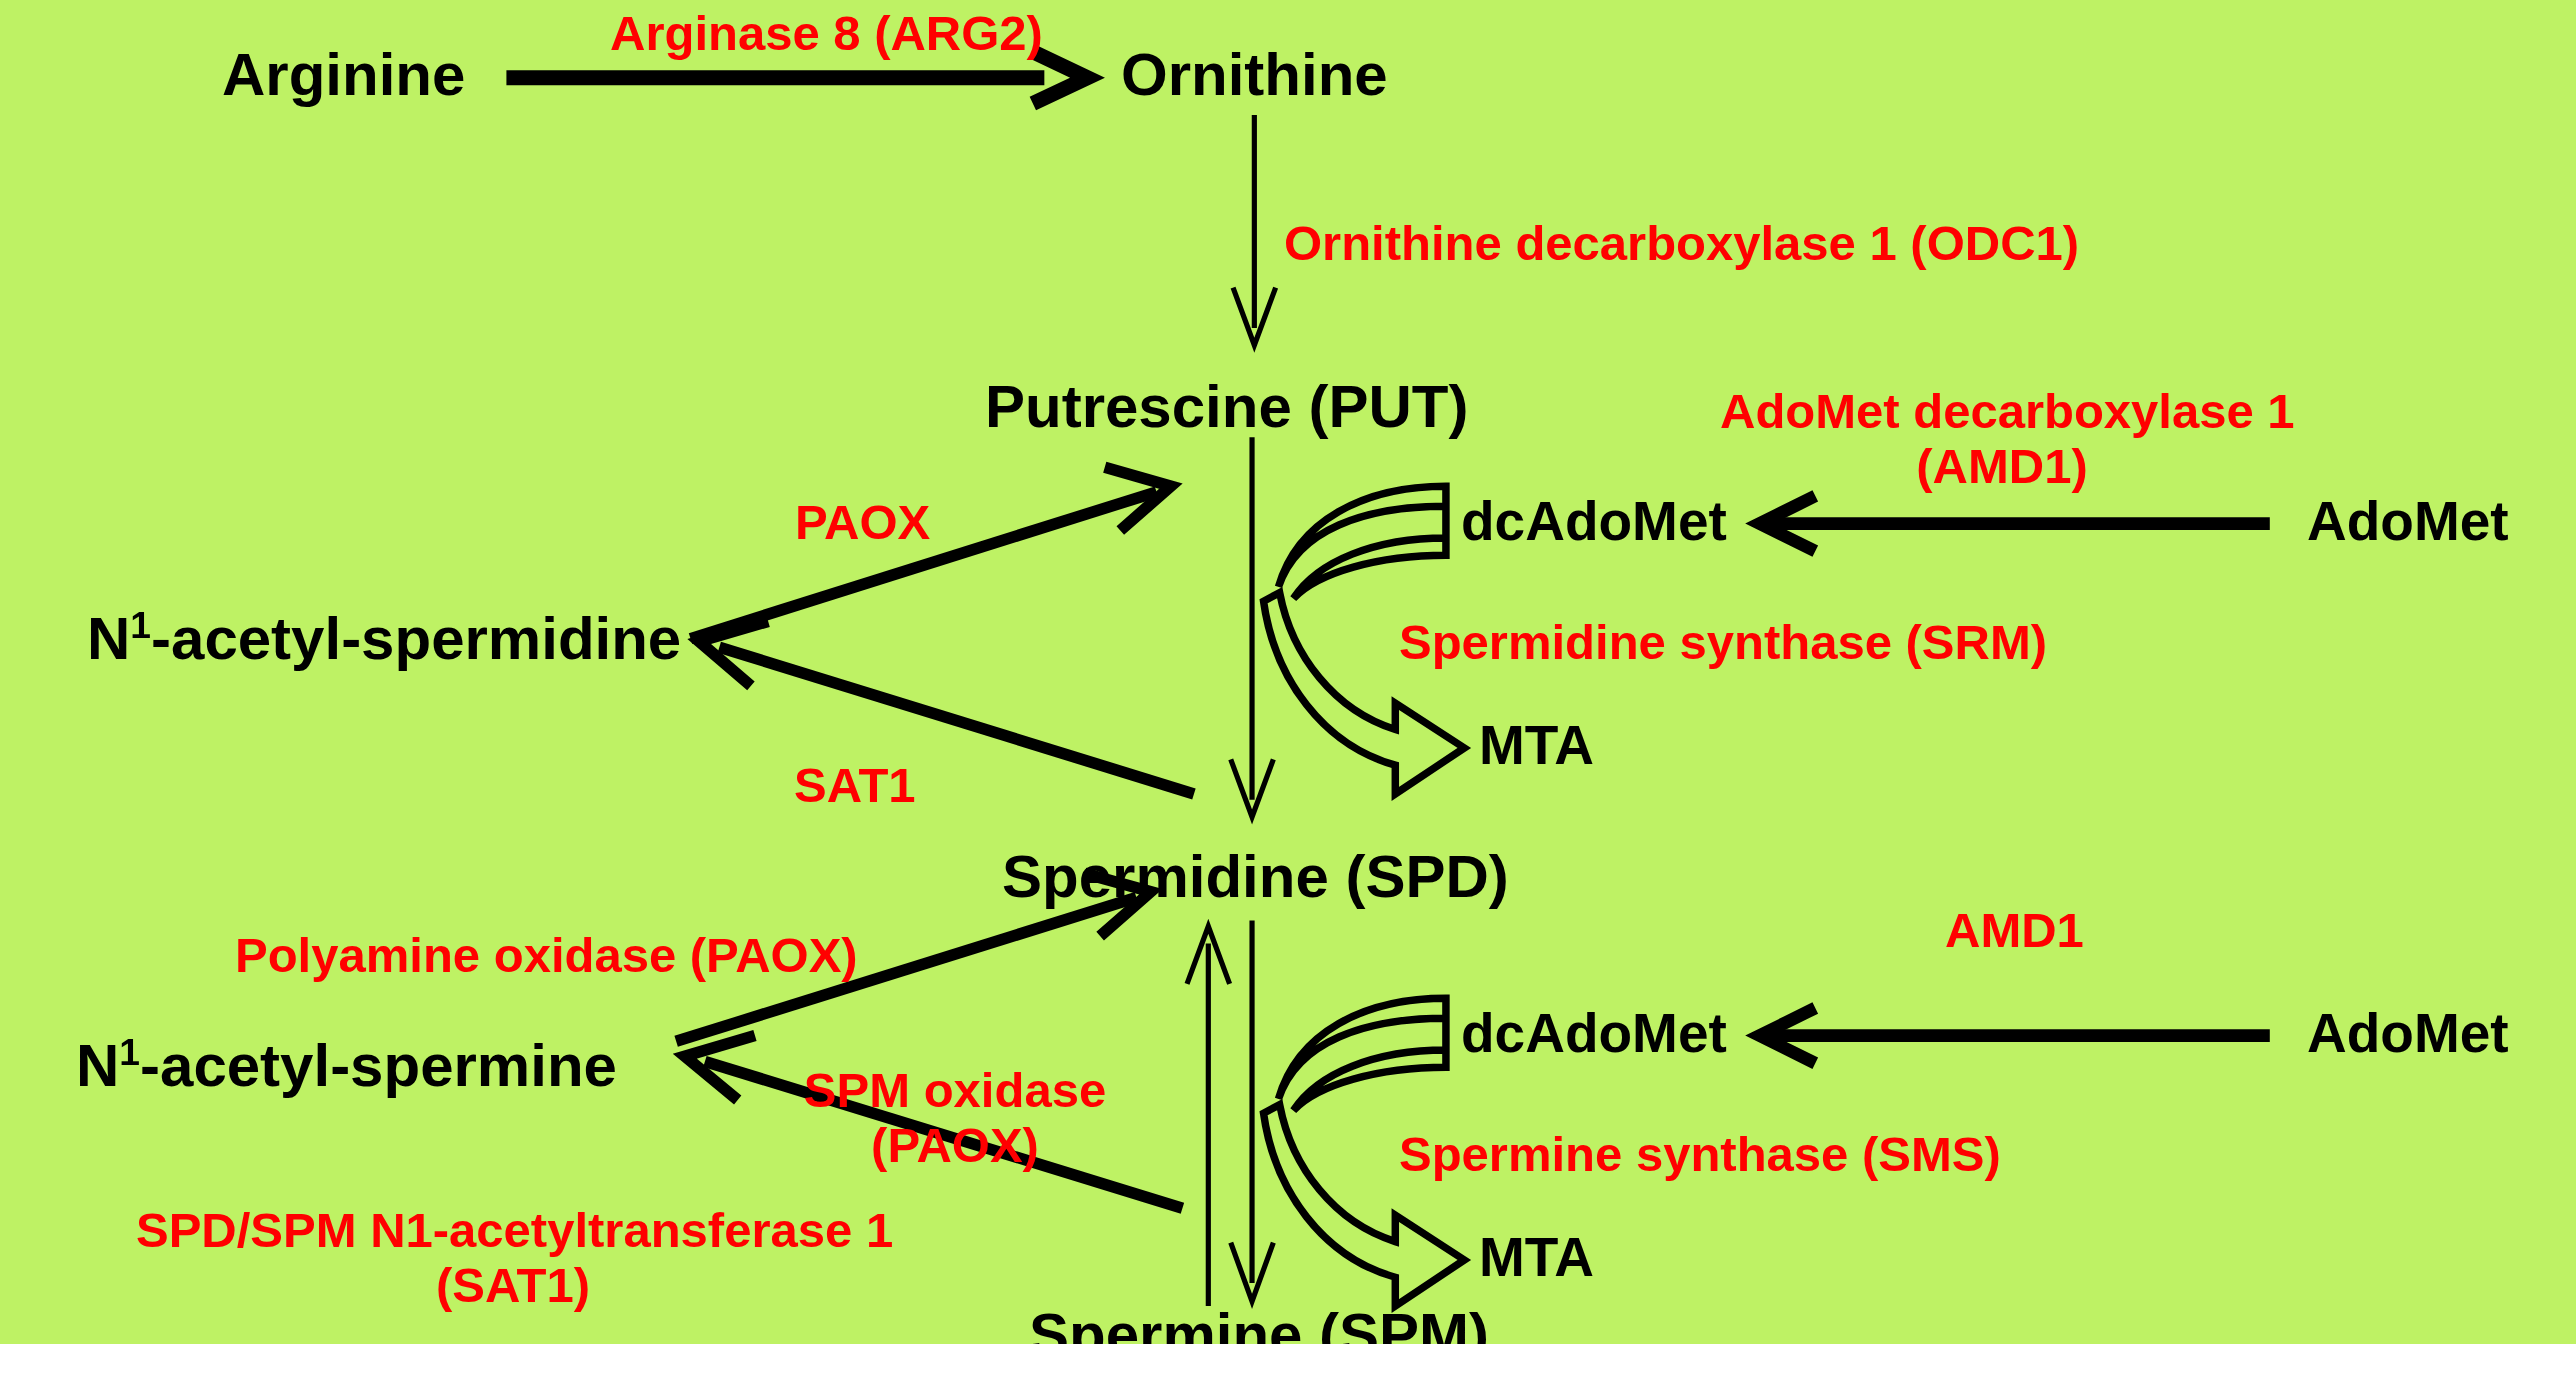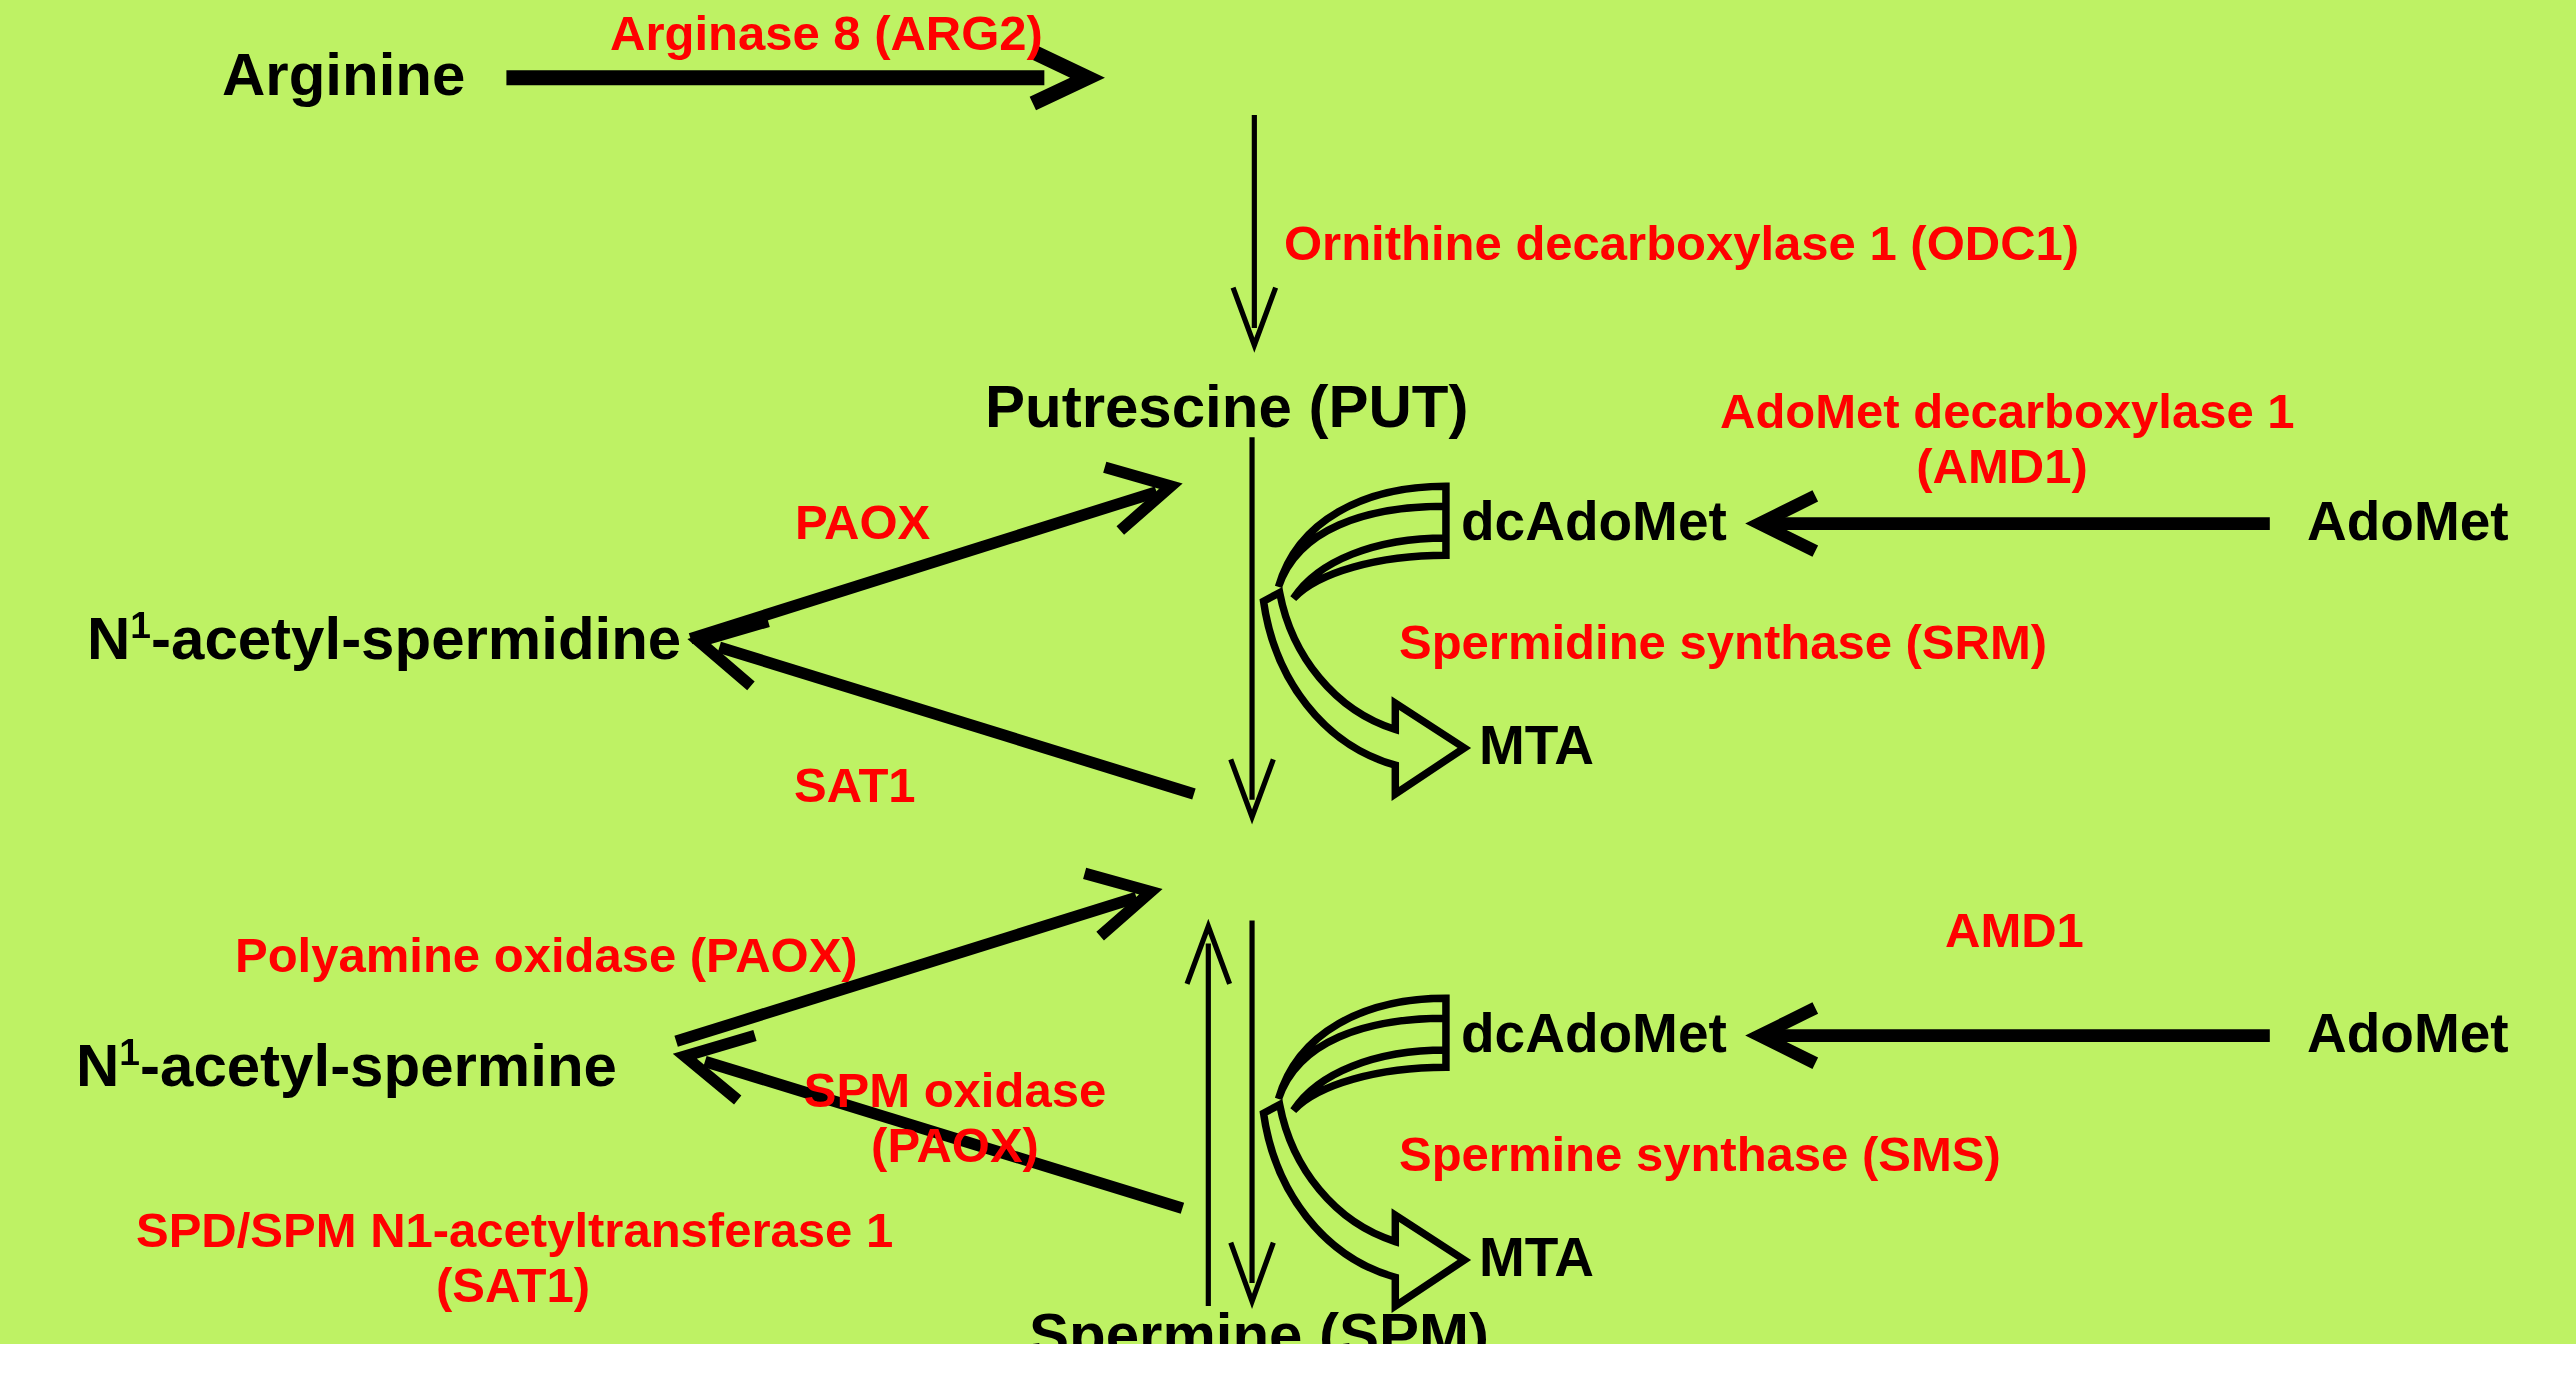--- a/index.html
+++ b/index.html
@@ -102,23 +102,25 @@
     </g>
 
     <g>
       <line x1="3075" y1="1800" x2="3945" y2="1800" stroke="#000" stroke-width="22"></line>
       <path d="M3155,1752 L3058,1800 L3155,1848" fill="none" stroke="#000" stroke-width="22" stroke-linejoin="miter"></path>
     </g>
   </svg>
 
   <div class="node-text big" style="left:222px;top:45px;">Arginine</div>
 
+  <div class="node-text big" style="left:1121px;top:45px;">Ornithine</div>
 
   <div class="node-text big" style="left:985px;top:377px;">Putrescine (PUT)</div>
 
+  <div class="node-text big" style="left:1002px;top:847px;">Spermidine (SPD)</div>
 
   <div class="node-text big" style="left:1029px;top:1305px;">Spermine (SPM)</div>
 
   <div class="node-text big" style="left:87px;top:609px;">
     <span>N</span><span class="sup">1</span><span>-acetyl-spermidine</span>
   </div>
 
   <div class="node-text big" style="left:76px;top:1036px;">
     <span>N</span><span class="sup">1</span><span>-acetyl-spermine</span>
   </div>

